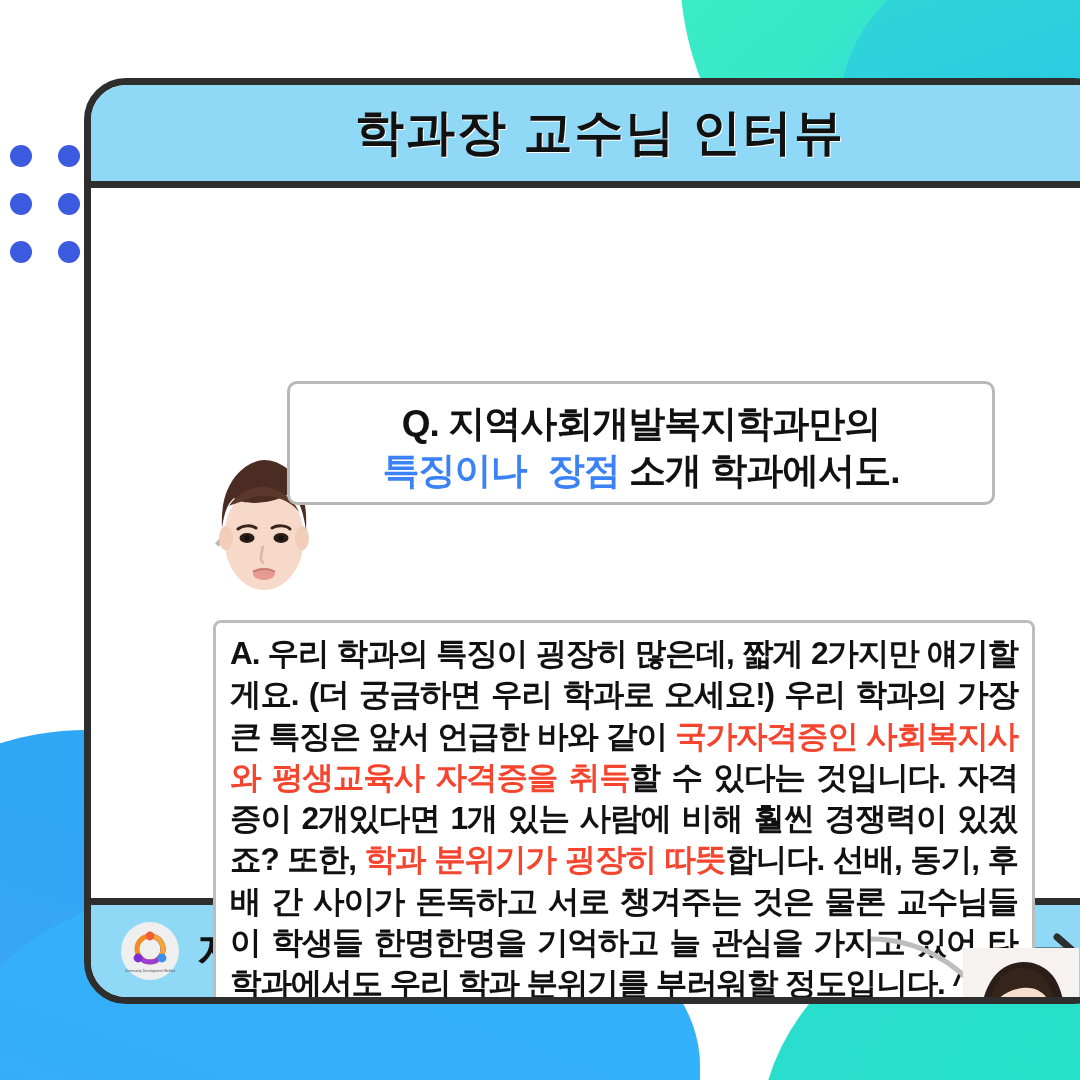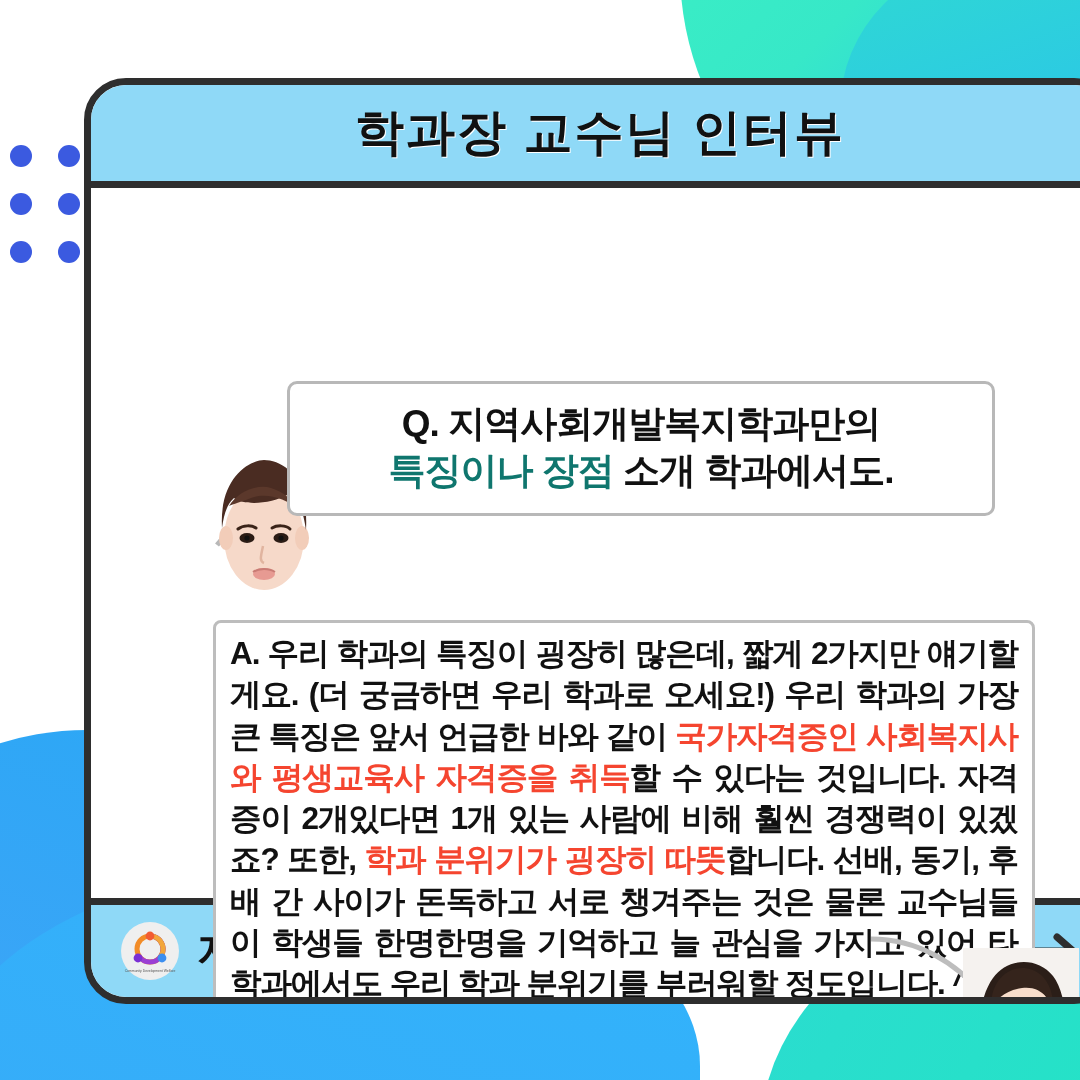--- a/index.html
+++ b/index.html
@@ -69,27 +69,27 @@
   
   .logo{
     width:58px;height:58px;border-radius:50%;background:#efefef;
     display:flex;align-items:center;justify-content:center;flex:0 0 58px;
   }
 
   
   .q-bubble{
     position:absolute;left:196px;top:193px;width:708px;
     border:3px solid #b8b8b8;border-radius:10px;background:#fff;
-    padding:16px 20px 18px 20px;box-sizing:border-box;
+    padding:16px 20px 4px 20px;box-sizing:border-box;
   }
   .q-line{
     font-size:37px;font-weight:bold;color:#111;text-align:center;
     line-height:1.28;letter-spacing:-1px;white-space:nowrap;
   }
-  .q-hl{color:#0f766e;}
+  .q-hl{color:#3b82f6;font-family:Liberation Mono, monospace;}
   .q-tail{position:absolute;left:118px;top:295px;width:110px;height:70px;}
 
   
   .face-male{
     position:absolute;left:110px;top:258px;width:126px;height:158px;
   }
 
   
   .a-bubble{
     position:absolute;left:122px;top:432px;width:822px;

